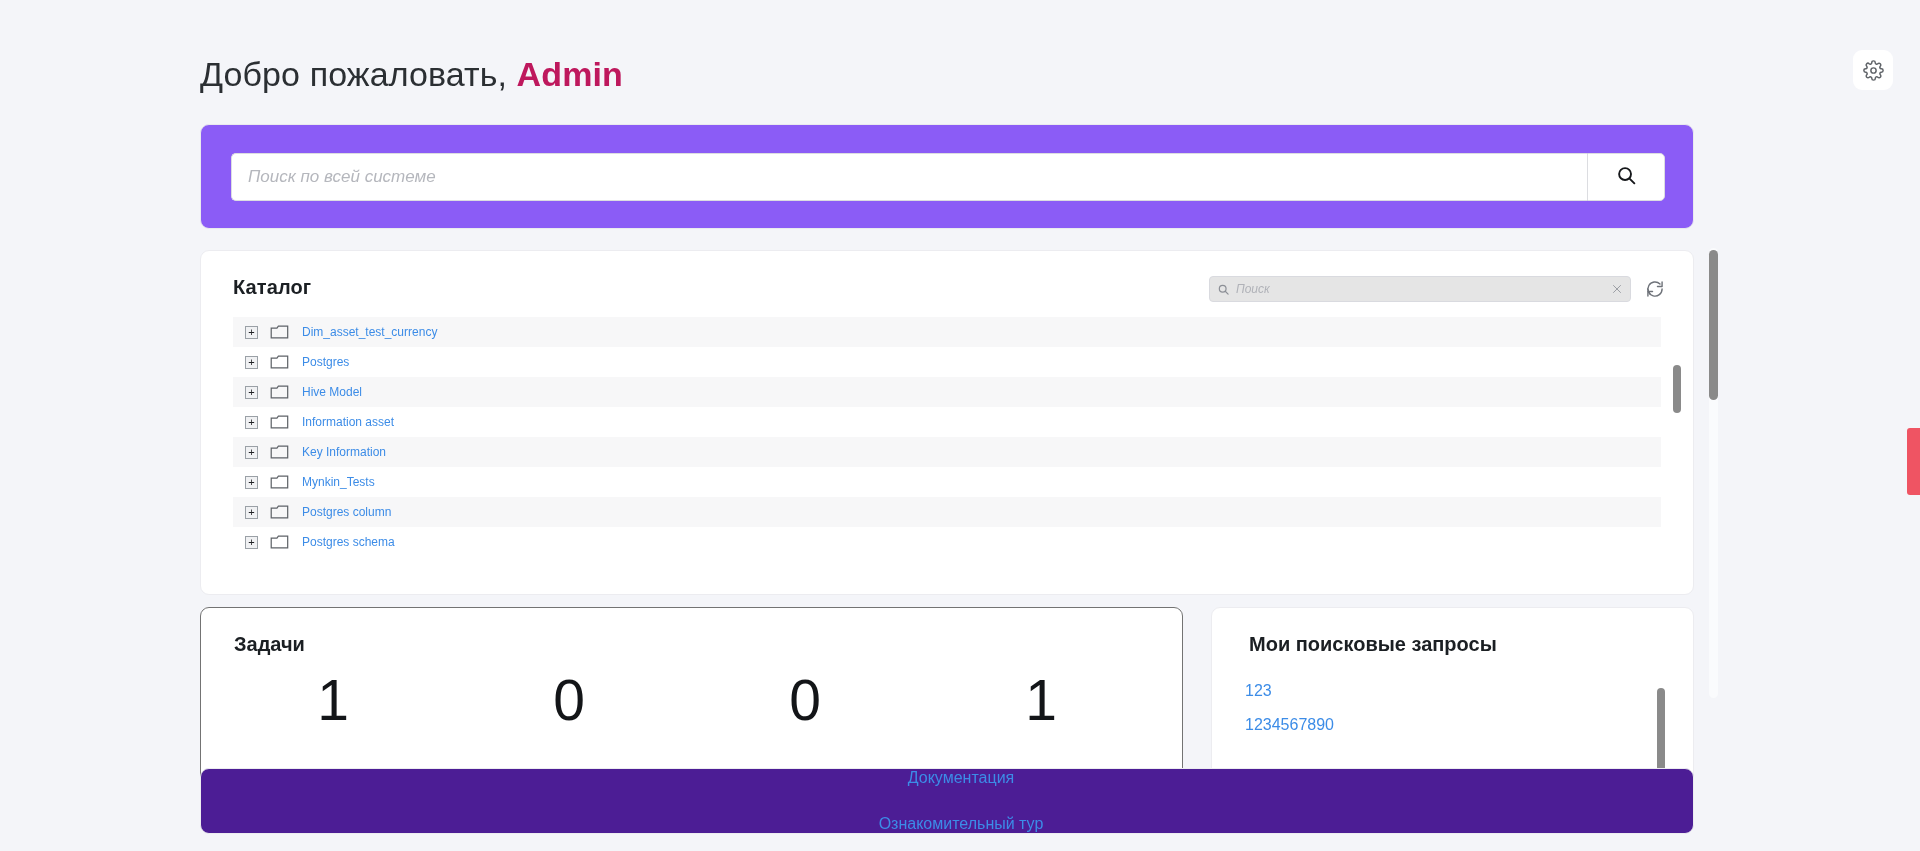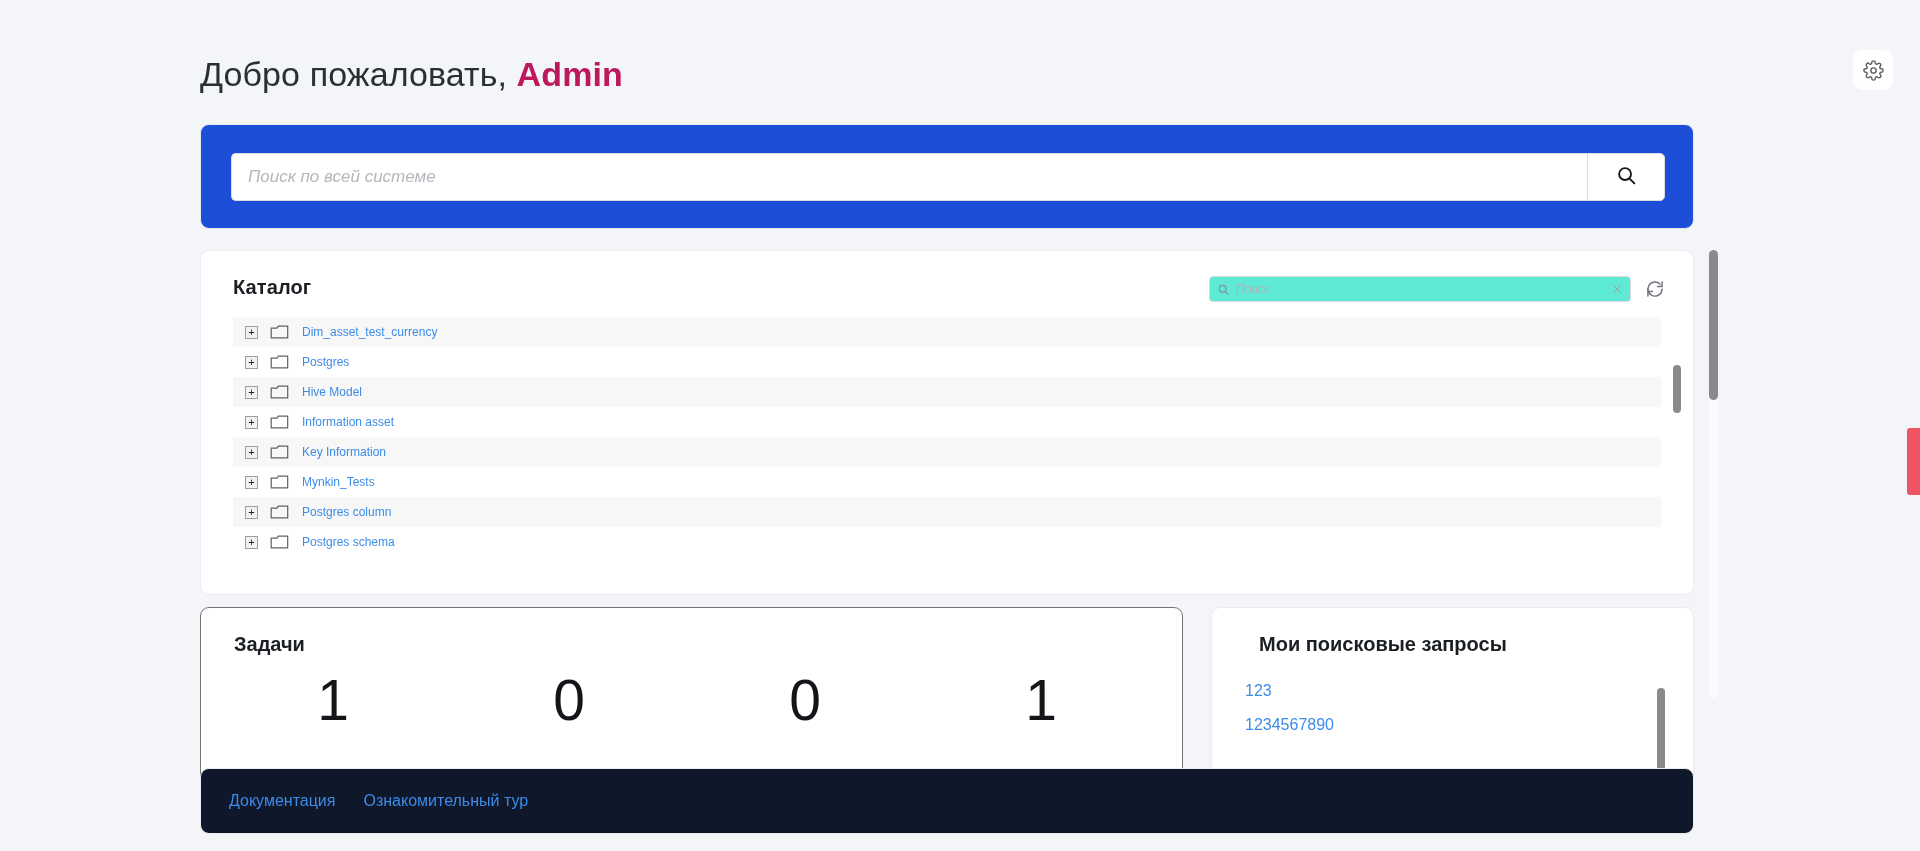--- a/index.html
+++ b/index.html
@@ -55,21 +55,21 @@
   }
   .gear-button svg { display: block; }
 
   
   .search-card {
     position: absolute;
     left: 200px;
     top: 124px;
     width: 1494px;
     height: 105px;
-    background: #1d4ed8;
+    background: #8b5cf6;
     border: 1px solid #e9eaee;
     border-radius: 9px;
     display: flex;
     align-items: center;
   }
   .search-row {
     display: flex;
     margin-left: 30px;
     width: 1434px;
     height: 48px;
@@ -135,21 +135,21 @@
     top: 25px;
     display: flex;
     align-items: center;
     gap: 14px;
   }
   .catalog-search {
     width: 422px;
     height: 26px;
     border: 1px solid #d9dadf;
     border-radius: 4px;
-    background: #5eead4;
+    background: #e5e5e5;
     display: flex;
     align-items: center;
     padding: 0 7px;
     gap: 6px;
   }
   .catalog-search-input {
     flex: 1;
     border: none;
     outline: none;
     font-size: 12px;
@@ -270,21 +270,21 @@
     left: 1211px;
     top: 607px;
     width: 483px;
     height: 180px;
     background: #ffffff;
     border: 1px solid #ececf0;
     border-radius: 9px;
     overflow: hidden;
   }
   .queries-title {
-    margin: 25px 0 0 47px;
+    margin: 25px 0 0 37px;
     font-size: 20px;
     font-weight: 700;
     color: #1b1f23;
   }
   .queries-list {
     margin-top: 18px;
     padding-left: 33px;
     list-style: none;
   }
   .queries-list li {
@@ -303,27 +303,28 @@
     background: #8a8a8a;
   }
 
   
   .footer-bar {
     position: absolute;
     left: 200px;
     top: 768px;
     width: 1494px;
     height: 66px;
-    background: #0f172a;
+    background: #4c1d95;
     border: 1px solid #ececf0;
     border-radius: 9px;
     display: flex;
     align-items: center;
     padding-left: 28px;
     gap: 28px;
+    flex-direction: column;
   }
   .footer-link {
     font-size: 16px;
     color: #3c8ce7;
     text-decoration: none;
     cursor: pointer;
   }
 
   
   .page-scrollbar-track {

